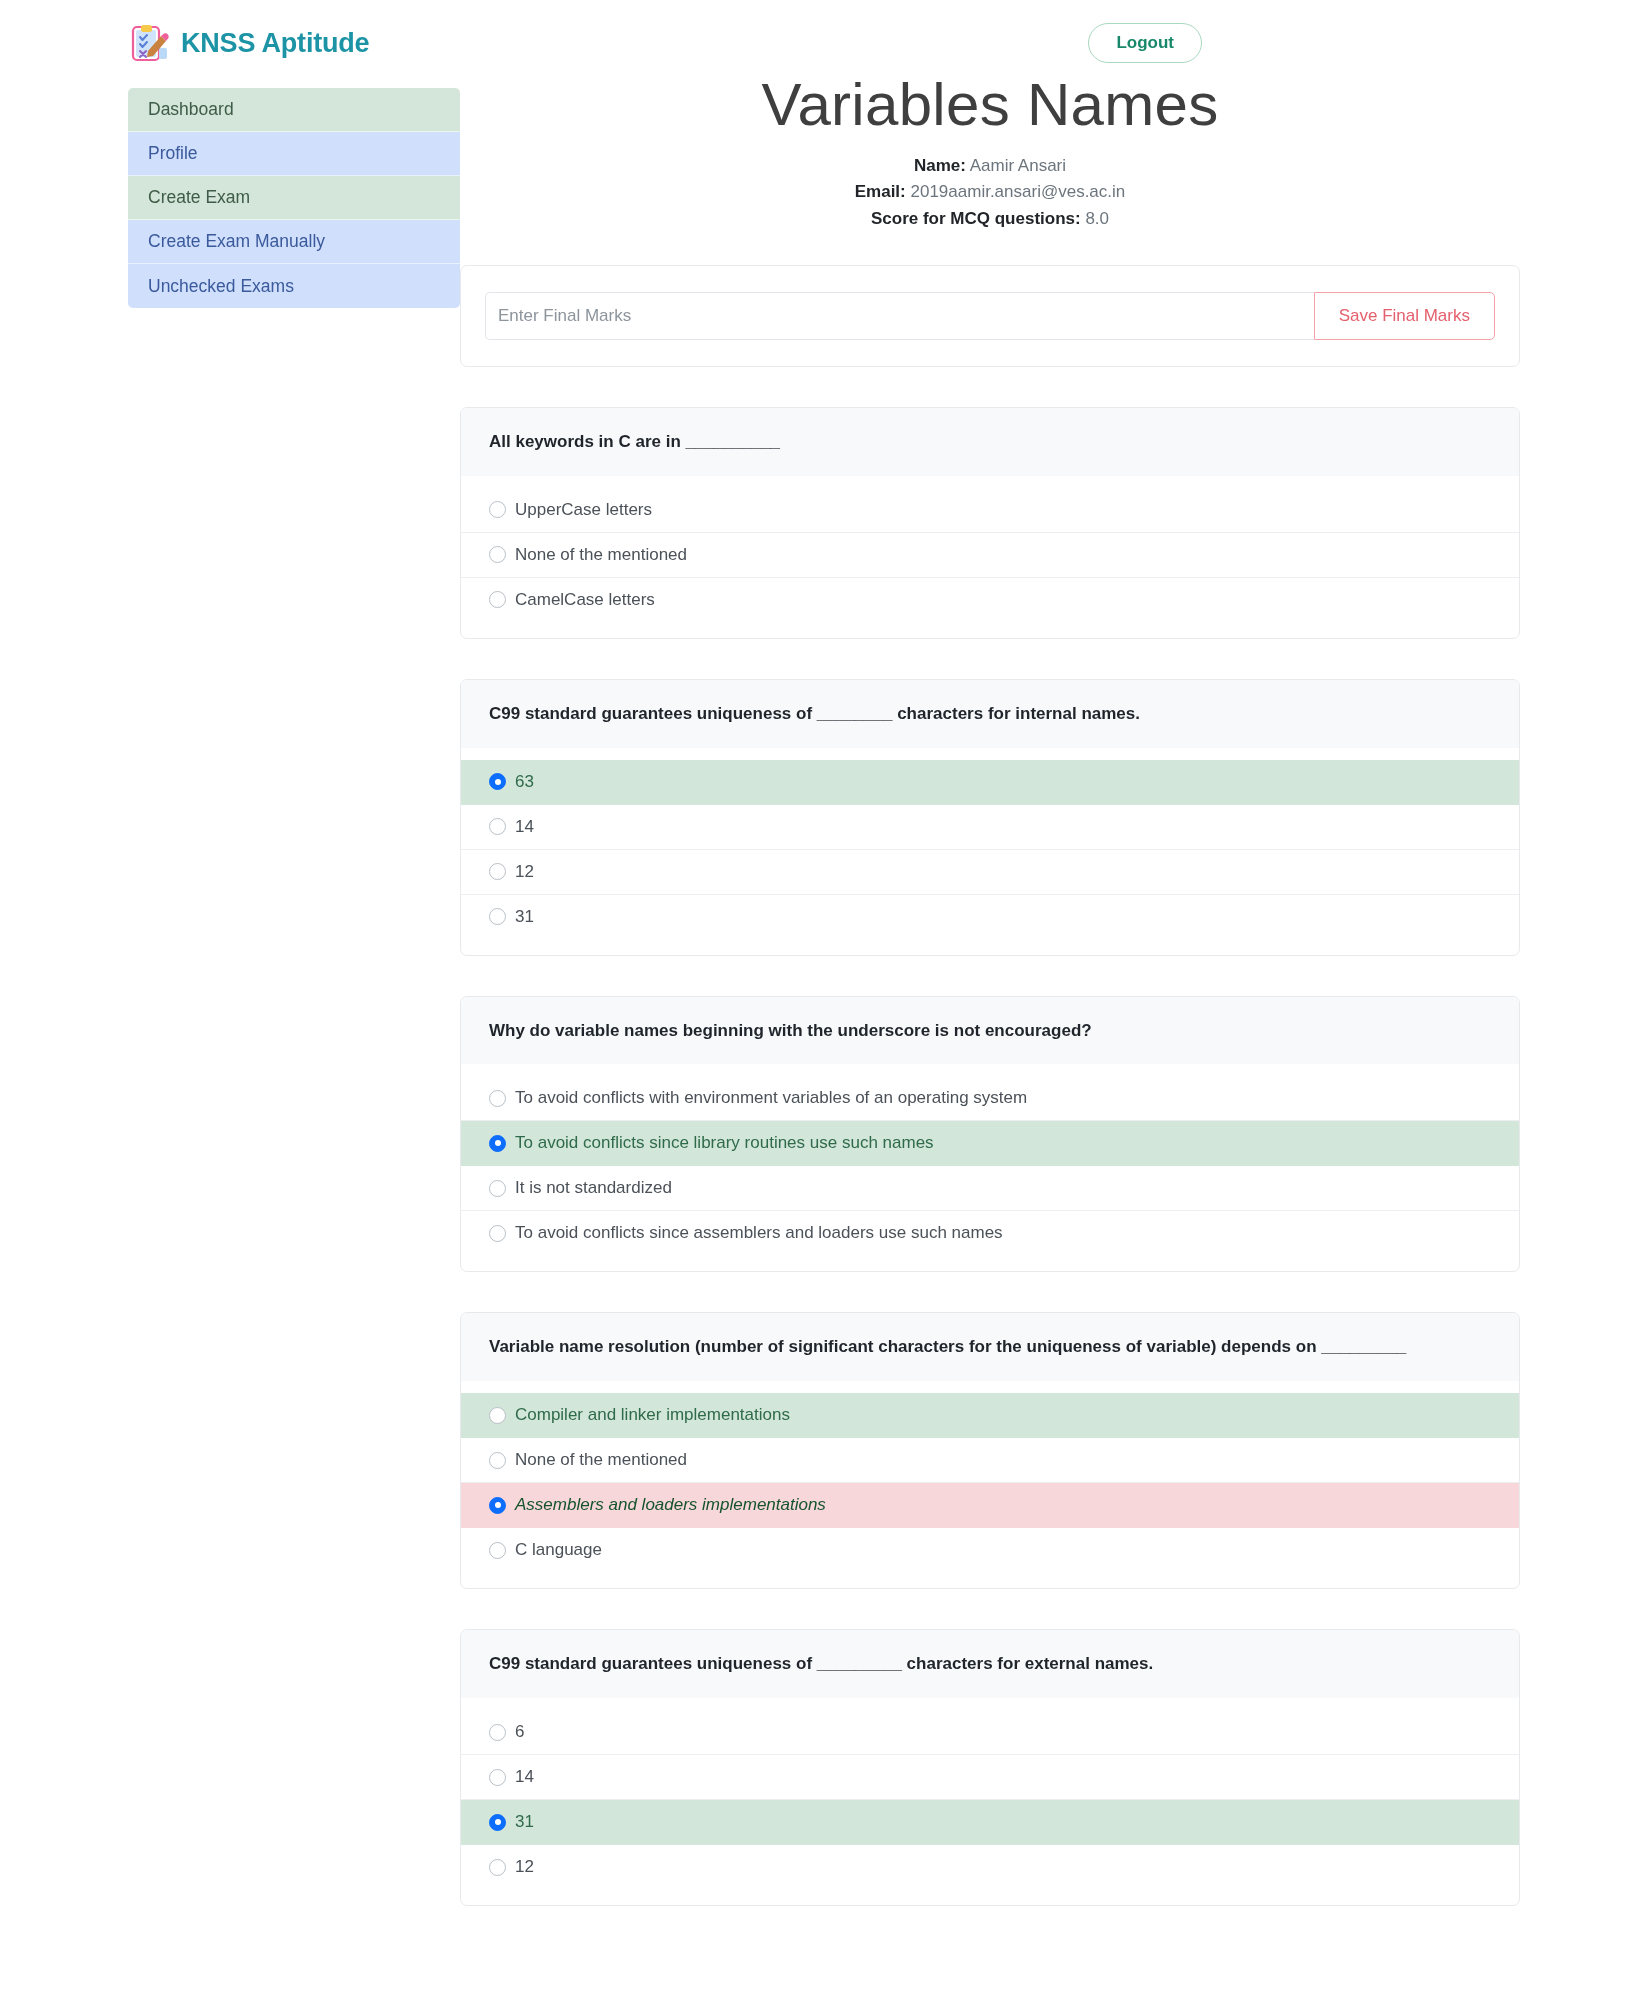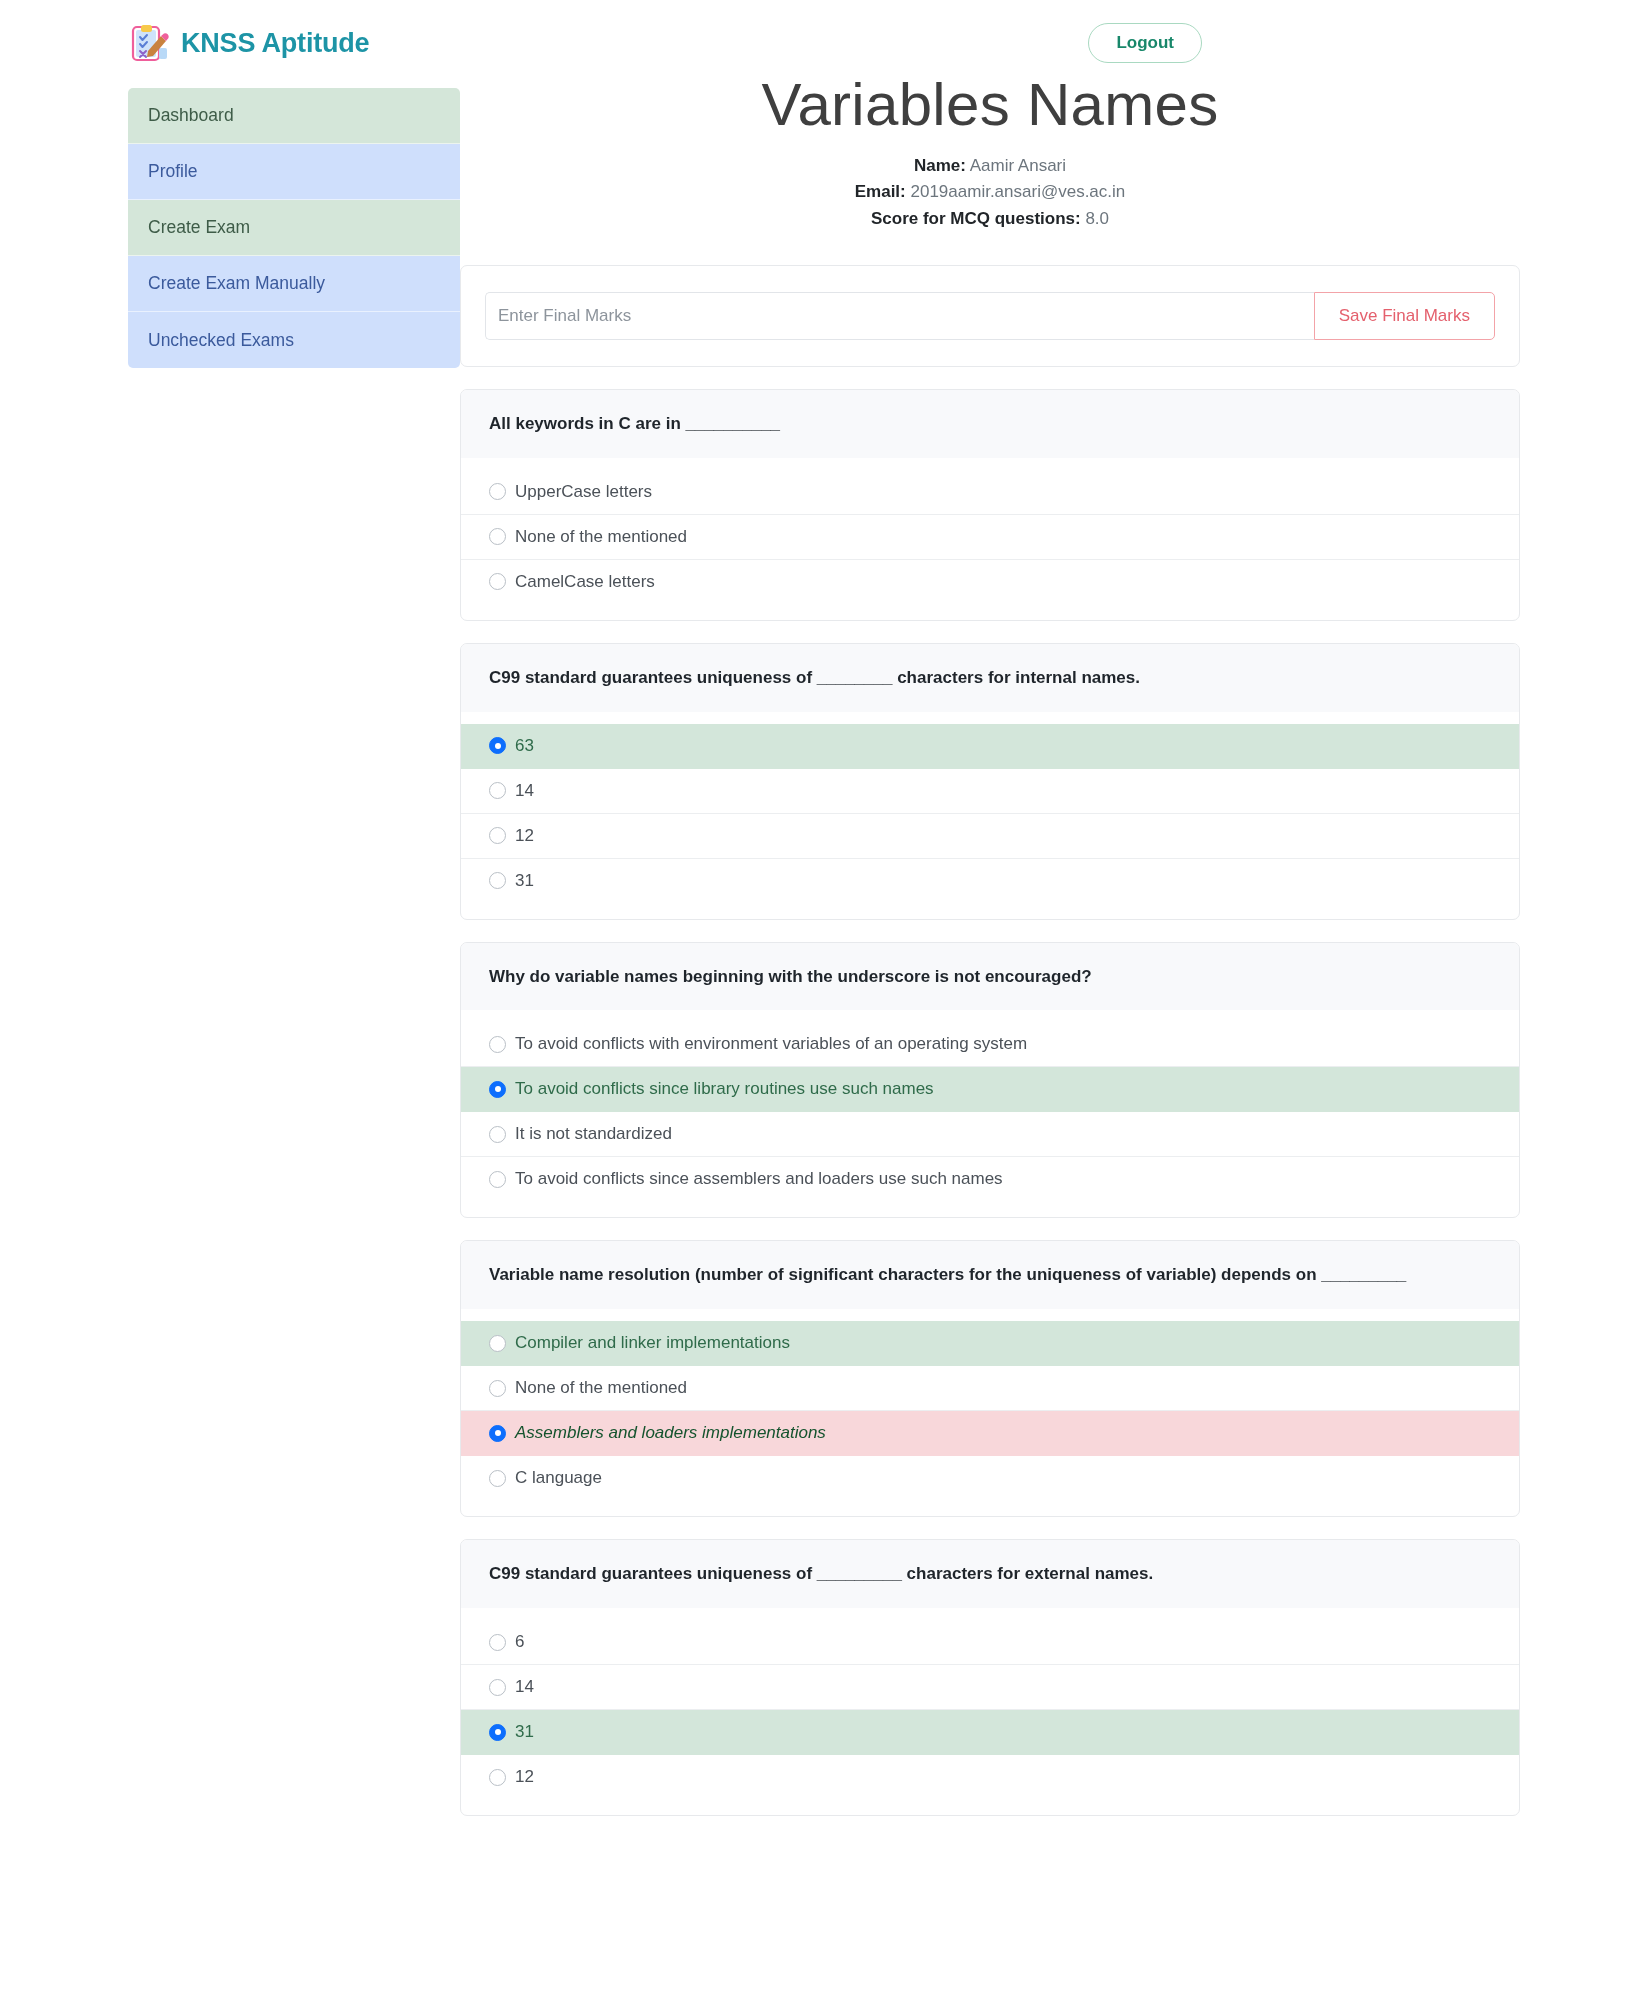--- a/index.html
+++ b/index.html
@@ -47,21 +47,21 @@
   
   .sidebar {
     position: absolute;
     left: 128px;
     top: 88px;
     width: 332px;
     border-radius: 5px;
     overflow: hidden;
   }
   .side-item {
-    height: 56px;
+    height: 44px;
     display: flex;
     align-items: center;
     padding-left: 20px;
     font-size: 17.5px;
     cursor: pointer;
     border-bottom: 1px solid rgba(255,255,255,0.55);
   }
   .side-item.green { background: #d4e6d9; color: #3e5c48; }
   .side-item.blue  { background: #cfdffc; color: #3b5a9c; }
   .side-item:last-child { border-bottom: none; }
@@ -119,21 +119,21 @@
     background: #ffffff;
     color: #e4606d;
     font-size: 17px;
     padding: 0 24px;
     cursor: pointer;
     white-space: nowrap;
     font-family: "Liberation Sans", sans-serif;
   }
 
   
-  .q-card { margin-top: 22px; overflow: hidden; }
+  .q-card { margin-top: 40px; overflow: hidden; }
   .q-head {
     background: #f8f9fb;
     padding: 22px 28px;
     font-size: 17px;
     font-weight: bold;
     color: #1f252b;
     line-height: 1.4;
   }
   .opt-list { padding: 12px 0 16px 0; }
   .opt {

